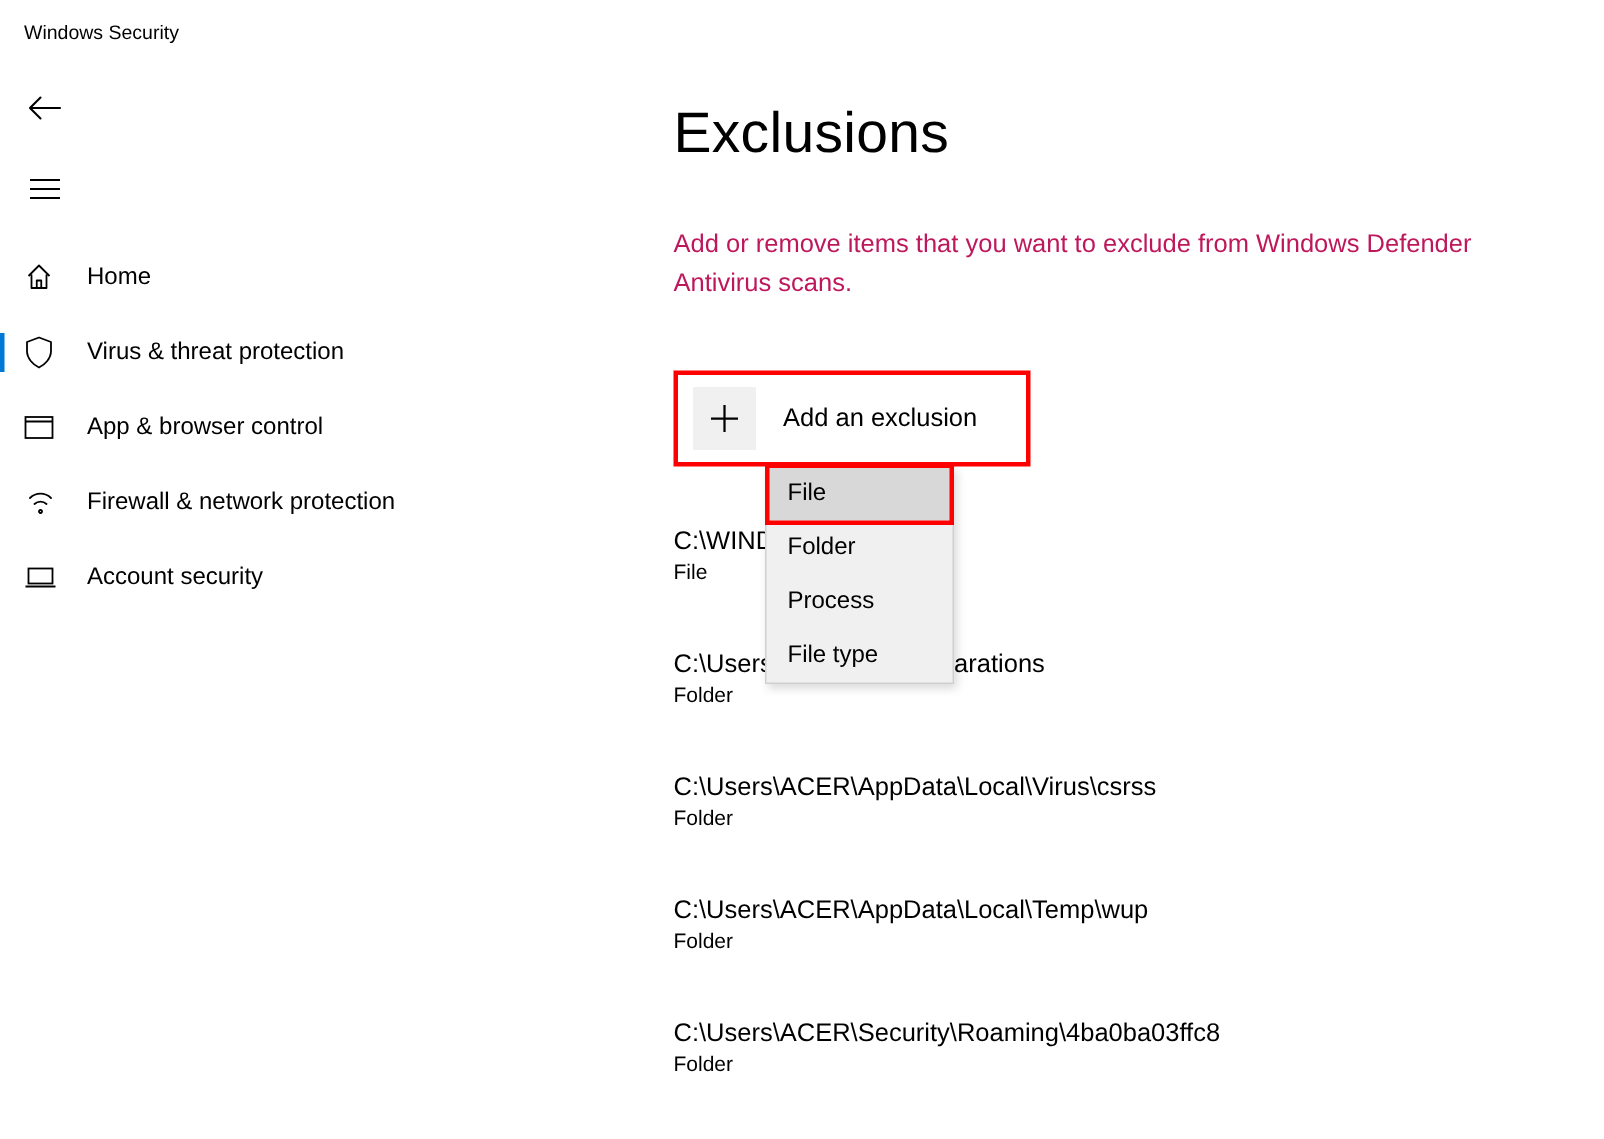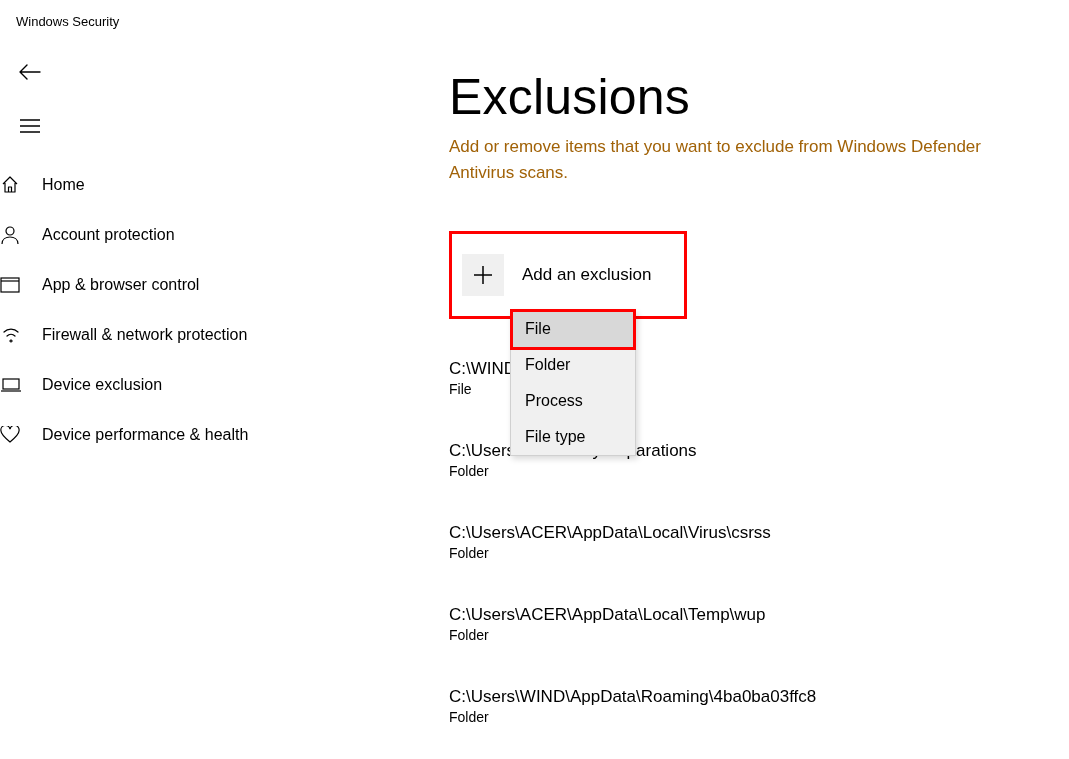--- a/index.html
+++ b/index.html
@@ -43,20 +43,21 @@
   .sidebar {
     position: absolute;
     top: 160px;
     left: 0;
     width: 330px;
   }
   .sidebar-item {
     display: flex;
     align-items: center;
     height: 50px;
+    padding-left: 16px;
     cursor: pointer;
     position: relative;
   }
   .sidebar-item .sel-bar {
     position:absolute;
     left:0;
     top:12px;
     bottom:12px;
     width:3px;
     background:#0078d4;
@@ -74,34 +75,34 @@
     font-size: 16px;
     color:#000;
   }
   .content {
     position:absolute;
     left: 449px;
     top: 68px;
     right: 20px;
   }
   .page-title {
-    font-size: 50px;
+    font-size: 38px;
     font-weight: 400;
-    margin-bottom: 8px;
+    margin-bottom: 39px;
     letter-spacing: 0.2px;
   }
   .page-desc {
     font-size: 17px;
     line-height: 1.5;
-    color:#a16207;
+    color:#be185d;
     max-width: 600px;
   }
   .add-exclusion-wrap {
     border: 3px solid #ff0000;
-    padding: 20px 10px;
+    padding: 8px 10px;
     display:inline-flex;
     align-items:center;
     margin-top: 46px;
     margin-left: 0;
     cursor:pointer;
     width: 238px;
     position:relative;
   }
   .plus-box {
     width: 42px;
@@ -187,31 +188,30 @@
   <div class="sidebar-item">
 
     <span class="icon">
       <svg width="20" height="20" viewBox="0 0 20 20">
           <path d="M3 9 L10 2 L17 9 M5 8 V17 H15 V8 M8.5 17 V12 H11.5 V17" stroke="#000" stroke-width="1.2" fill="none" stroke-linejoin="round"></path>
         </svg>
     </span>
     <span class="label">Home</span>
   </div>
 
-
-  <div class="sidebar-item">
-
-    <span class="icon">
-      <svg width="20" height="20" viewBox="0 0 20 20">
-          <circle cx="10" cy="6" r="4" stroke="#000" stroke-width="1.2" fill="none"></circle>
-          <path d="M2 19 C2 14 6 12 10 12 C14 12 18 14 18 19" stroke="#000" stroke-width="1.2" fill="none"></path>
-        </svg>
-    </span>
-    <span class="label">Account protection</span>
-  </div>
+  <div class="sidebar-item selected">
+    <div class="sel-bar"></div>
+    <span class="icon">
+      <svg width="20" height="22" viewBox="0 0 20 22">
+          <path d="M10 1 L18 4 V10 C18 15 14 19 10 21 C6 19 2 15 2 10 V4 Z" stroke="#000" stroke-width="1.2" fill="none" stroke-linejoin="round"></path>
+        </svg>
+    </span>
+    <span class="label">Virus &amp; threat protection</span>
+  </div>
+
 
   <div class="sidebar-item">
 
     <span class="icon">
       <svg width="20" height="16" viewBox="0 0 20 16">
           <rect x="1" y="1" width="18" height="14" stroke="#000" stroke-width="1.2" fill="none"></rect>
           <path d="M1 4 H19" stroke="#000" stroke-width="1.2"></path>
         </svg>
     </span>
     <span class="label">App &amp; browser control</span>
@@ -228,32 +228,23 @@
   </div>
 
   <div class="sidebar-item">
 
     <span class="icon">
       <svg width="22" height="16" viewBox="0 0 22 16">
           <rect x="3" y="2" width="16" height="10" stroke="#000" stroke-width="1.2" fill="none"></rect>
           <path d="M1 14 H21" stroke="#000" stroke-width="1.2"></path>
         </svg>
     </span>
-    <span class="label">Device exclusion</span>
-  </div>
-
-  <div class="sidebar-item">
-
-    <span class="icon">
-      <svg width="20" height="18" viewBox="0 0 20 18">
-          <path d="M10 16 C4 11 1 8 1 5 A4 4 0 0 1 10 3 A4 4 0 0 1 19 5 C19 8 16 11 10 16 Z" stroke="#000" stroke-width="1.2" fill="none"></path>
-        </svg>
-    </span>
-    <span class="label">Device performance &amp; health</span>
-  </div>
+    <span class="label">Account security</span>
+  </div>
+
 
 
 </div>
 
 <div class="content">
   <div class="page-title">Exclusions</div>
   <div class="page-desc">Add or remove items that you want to exclude from Windows Defender Antivirus scans.</div>
 
   <div class="add-exclusion-wrap">
     <div class="plus-box">
@@ -275,21 +266,21 @@
     </div>
     <div class="exclusion-entry">
       <div class="path">C:\Users\ACER\AppData\Local\Virus\csrss</div>
       <div class="type">Folder</div>
     </div>
     <div class="exclusion-entry">
       <div class="path">C:\Users\ACER\AppData\Local\Temp\wup</div>
       <div class="type">Folder</div>
     </div>
     <div class="exclusion-entry">
-      <div class="path">C:\Users\WIND\AppData\Roaming\4ba0ba03ffc8</div>
+      <div class="path">C:\Users\ACER\Security\Roaming\4ba0ba03ffc8</div>
       <div class="type">Folder</div>
     </div>
   </div>
 </div>
 
 <div class="dropdown">
   <div class="dropdown-item highlight">File</div>
   <div class="dropdown-item">Folder</div>
   <div class="dropdown-item">Process</div>
   <div class="dropdown-item">File type</div>

